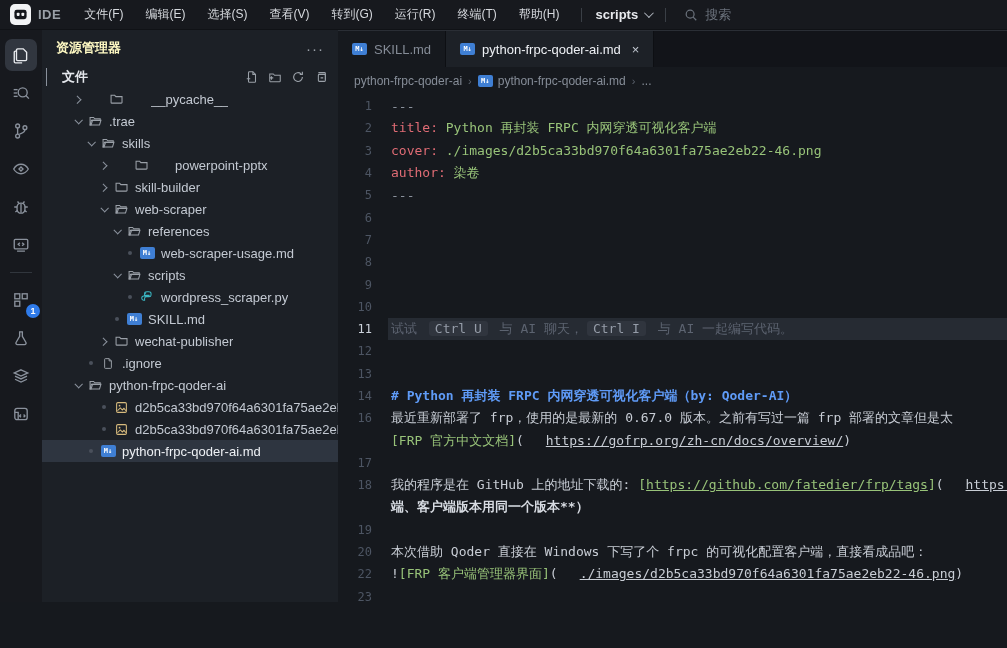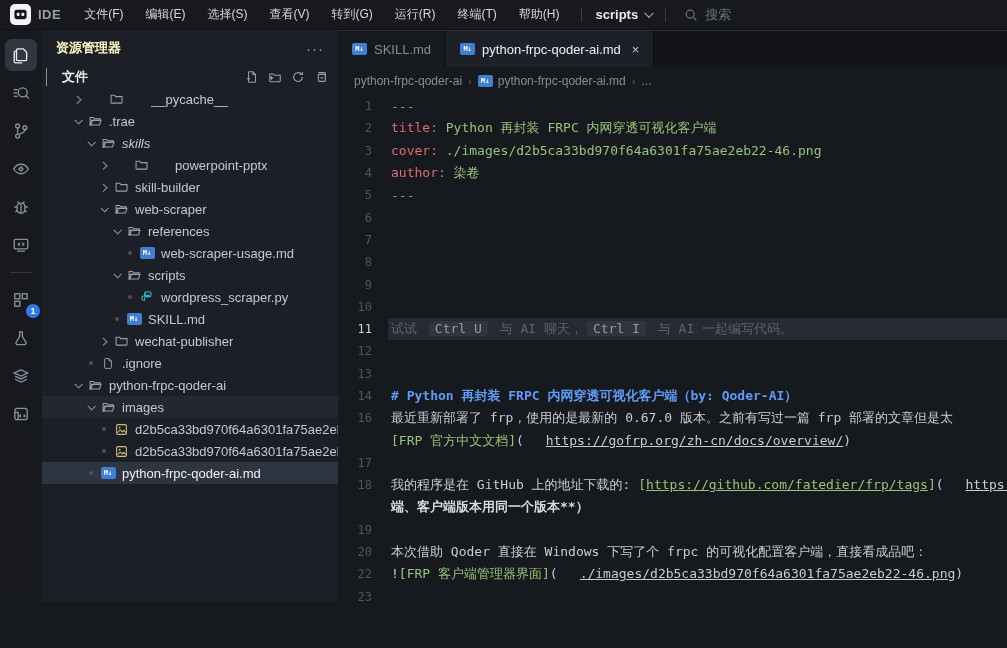--- a/index.html
+++ b/index.html
@@ -264,21 +264,21 @@
               <span class="tw-open"></span>
             </span>
             <span class="tree-ico">
               <svg width="15" height="14" viewBox="0 0 16 16" fill="none" stroke="#9aa0a8" stroke-width="1.2">
                 <path d="M1.8 4h4l1.4 1.5h6.2v1.8H4.6L3 12.5H1.8z"></path>
                 <path d="M3.2 7.3h11l-1.6 5.2H1.9z"></path>
               </svg>
             </span>
             <span style="overflow:hidden;text-overflow:clip;white-space:nowrap;">.trae</span>
           </div>
-          <div class="tree-row" style="padding-left: 41px; font-style: italic;">
+          <div class="tree-row" style="padding-left: 41px;">
             <span class="twisty">
               <span class="tw-open"></span>
             </span>
             <span class="tree-ico">
               <svg width="15" height="14" viewBox="0 0 16 16" fill="none" stroke="#9aa0a8" stroke-width="1.2">
                 <path d="M1.8 4h4l1.4 1.5h6.2v1.8H4.6L3 12.5H1.8z"></path>
                 <path d="M3.2 7.3h11l-1.6 5.2H1.9z"></path>
               </svg>
             </span>
             <span style="overflow:hidden;text-overflow:clip;white-space:nowrap;">skills</span>
@@ -398,32 +398,20 @@
             <span class="twisty">
               <span class="tw-open"></span>
             </span>
             <span class="tree-ico">
               <svg width="15" height="14" viewBox="0 0 16 16" fill="none" stroke="#9aa0a8" stroke-width="1.2">
                 <path d="M1.8 4h4l1.4 1.5h6.2v1.8H4.6L3 12.5H1.8z"></path>
                 <path d="M3.2 7.3h11l-1.6 5.2H1.9z"></path>
               </svg>
             </span>
             <span style="overflow:hidden;text-overflow:clip;white-space:nowrap;">python-frpc-qoder-ai</span>
-          </div>
-          <div class="tree-row subtle" style="padding-left: 41px;">
-            <span class="twisty">
-              <span class="tw-open"></span>
-            </span>
-            <span class="tree-ico">
-              <svg width="15" height="14" viewBox="0 0 16 16" fill="none" stroke="#9aa0a8" stroke-width="1.2">
-                <path d="M1.8 4h4l1.4 1.5h6.2v1.8H4.6L3 12.5H1.8z"></path>
-                <path d="M3.2 7.3h11l-1.6 5.2H1.9z"></path>
-              </svg>
-            </span>
-            <span style="overflow:hidden;text-overflow:clip;white-space:nowrap;">images</span>
           </div>
           <div class="tree-row" style="padding-left: 54px;">
             <span class="twisty">
               <span class="tw-dot"></span>
             </span>
             <span class="tree-ico">
               <svg width="13" height="13" viewBox="0 0 16 16" fill="none" stroke="#d7ba7d" stroke-width="1.3">
                 <rect x="2" y="2" width="12" height="12" rx="1.5"></rect>
                 <circle cx="5.6" cy="5.8" r="1.1" fill="#d7ba7d" stroke="none"></circle>
                 <path d="m3 12 3.5-3.5 2.5 2.5 2-2 2.5 3"></path>

